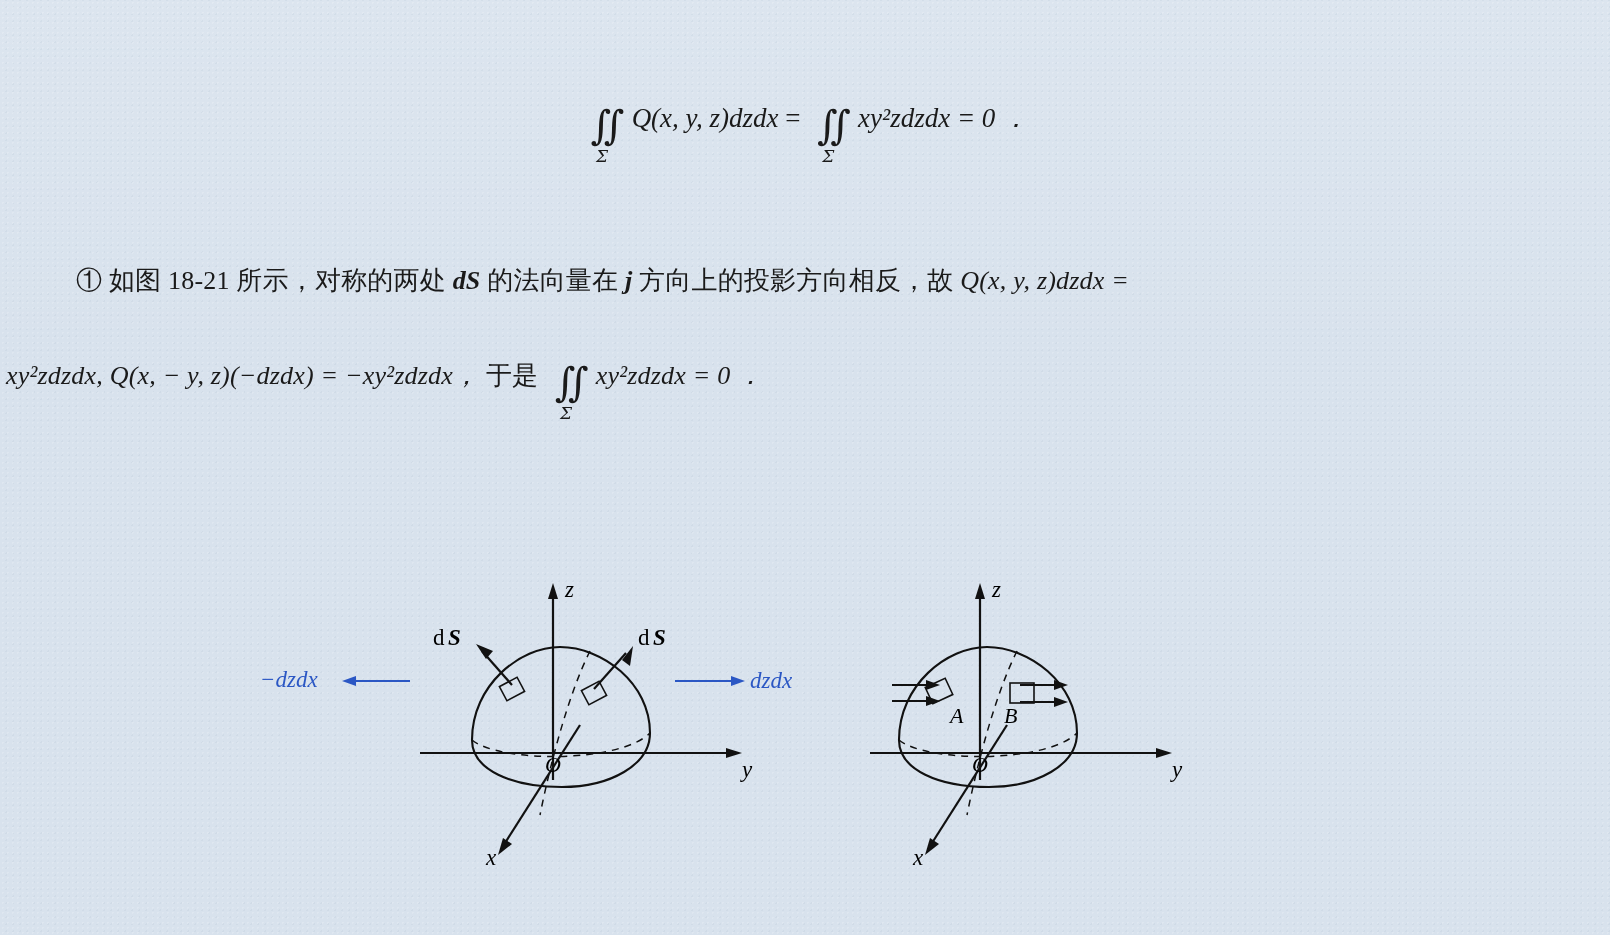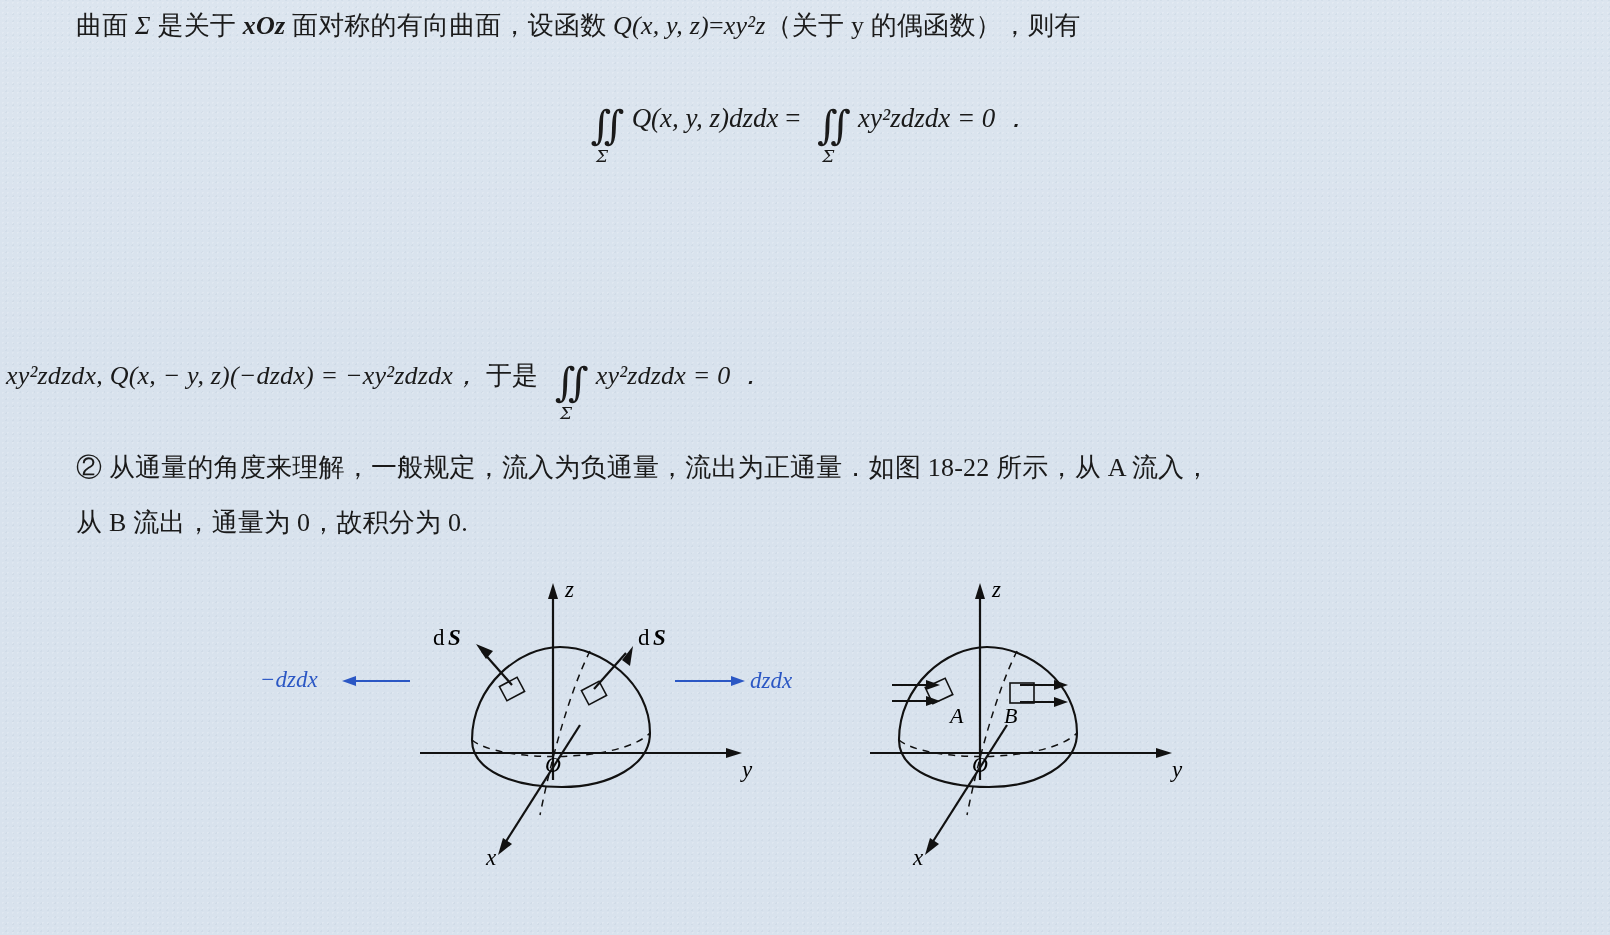--- a/index.html
+++ b/index.html
@@ -82,53 +82,51 @@
   svg text {
     font-family: "Liberation Serif", serif;
   }
 </style>
 </head>
 <body>
 
 <div class="page">
   <div class="texture"></div>
 
-  <div class="line cn" style="left:76px; top:10px;">
-    <span>曲面 </span><span class="mi">Σ</span><span> 是关于 </span><span class="mb">xOz</span><span> 面对称的有向曲面，设函数 </span><span class="mi">Q(x, y, z)</span><span>=</span><span class="mi">xy²z</span><span>（关于 y 的偶函数），则有</span>
-  </div>
 
   <div class="centered-eq" style="top:100px;">
     <span class="dint">
       <span class="sym">∬</span>
       <span class="sub">Σ</span>
     </span>
     <span class="mi">Q(x, y, z)dzdx</span>
     <span class="op">=</span>
     <span class="dint">
       <span class="sym">∬</span>
       <span class="sub">Σ</span>
     </span>
     <span class="mi">xy²zdzdx = 0 ．</span>
   </div>
 
 
+  <div class="line cn" style="left:76px; top:265px;">
+    <span>① 如图 18-21 所示，对称的两处 </span><span class="mb">dS</span><span> 的法向量在 </span><span class="mb">j</span><span> 方向上的投影方向相反，故 </span><span class="mi">Q(x, y, z)dzdx =</span>
+  </div>
 
   <div class="line" style="left:6px; top:360px; font-size:26px;">
     <span class="mi">xy²zdzdx, Q(x, − y, z)(−dzdx) = −xy²zdzdx，</span>
     <span class="cn">于是</span>
     <span class="dint">
       <span class="sym">∬</span>
       <span class="sub">Σ</span>
     </span>
     <span class="mi">xy²zdzdx = 0 ．</span>
   </div>
 
-  <div class="line cn" style="left:76px; top:452px;">② 从通量的角度来理解，一般规定，流入为负通量，流出为正通量．如图 18-22 所示，从 A 流入，</div>
-
-  <div class="line cn" style="left:76px; top:507px;">从 B 流出，通量为 0，故积分为 0.</div>
+
 
   <div class="fig" style="left:250px; top:565px; width:600px; height:360px;">
     <svg width="600" height="360" viewBox="0 0 600 360">
 
       <line x1="303" y1="30" x2="303" y2="215" stroke="#111" stroke-width="2.2"></line>
       <polygon points="303,18 298,34 308,34" fill="#111"></polygon>
 
       <line x1="170" y1="188" x2="480" y2="188" stroke="#111" stroke-width="2.2"></line>
       <polygon points="492,188 476,183 476,193" fill="#111"></polygon>
 

